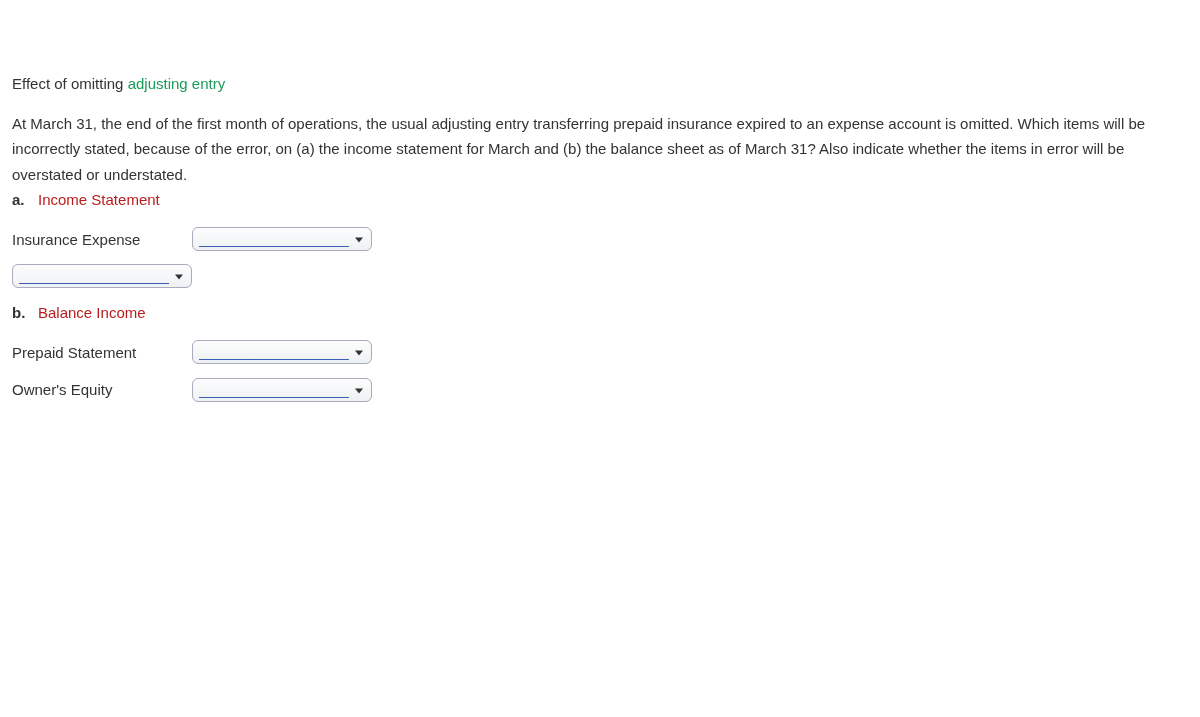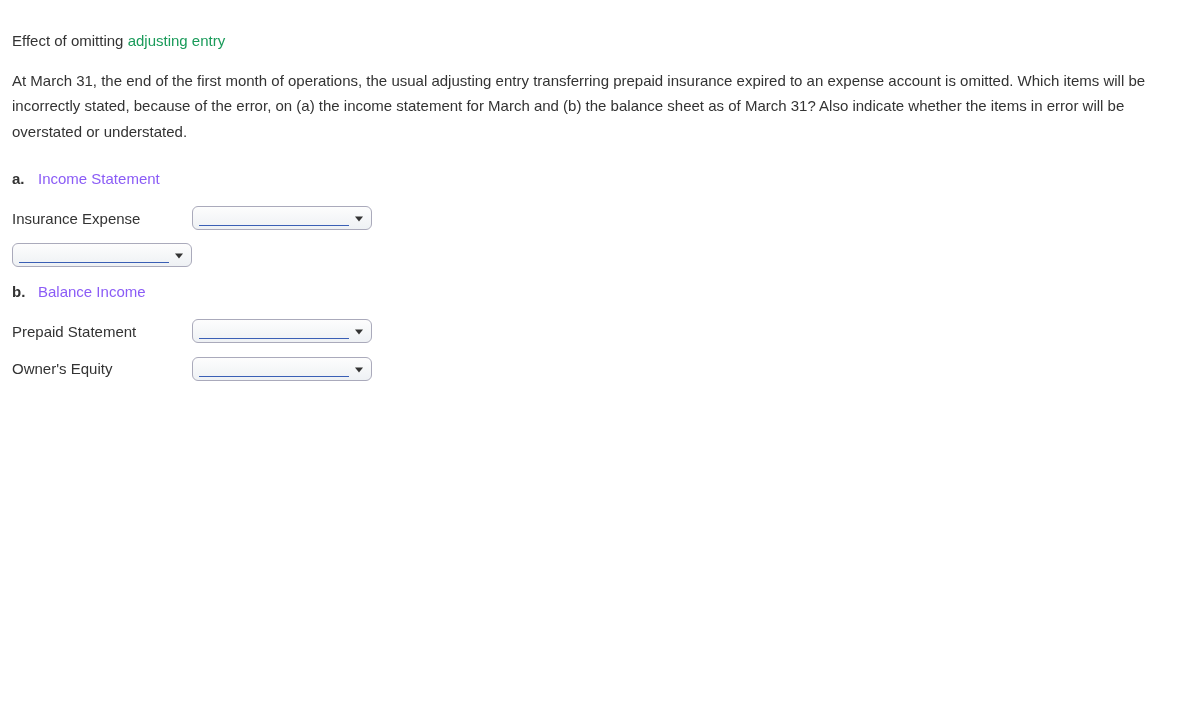--- a/index.html
+++ b/index.html
@@ -10,43 +10,43 @@
     body {
       font-family: Verdana, Geneva, sans-serif;
       font-size: 15px;
       color: #333;
       padding: 28px 12px;
       line-height: 1.7;
       background: #fff;
     }
     .title {
       margin-bottom: 14px;
+      margin-top: 43px;
     }
     .title-prefix {
       color: #333;
     }
     .title-link {
       color: #1a9b5a;
     }
     .question {
-      margin-bottom: 22px;
       padding-right: 8px;
     }
     .section-row {
       display: flex;
       align-items: baseline;
       margin-bottom: 14px;
       gap: 8px;
     }
     .section-letter {
       font-weight: bold;
       min-width: 18px;
     }
     .section-label {
-      color: #8b5cf6;
+      color: #b91c1c;
     }
     .form-row {
       display: flex;
       align-items: center;
       margin-bottom: 12px;
     }
     .form-label {
       min-width: 180px;
       color: #333;
     }

